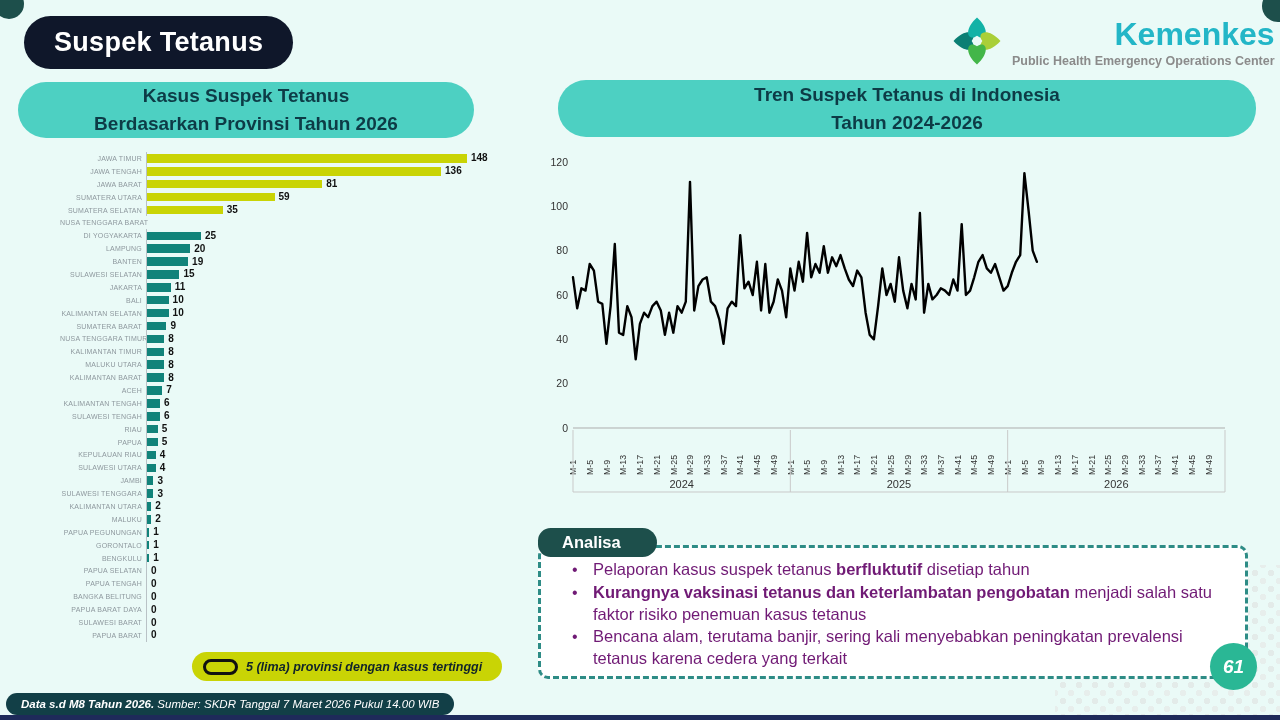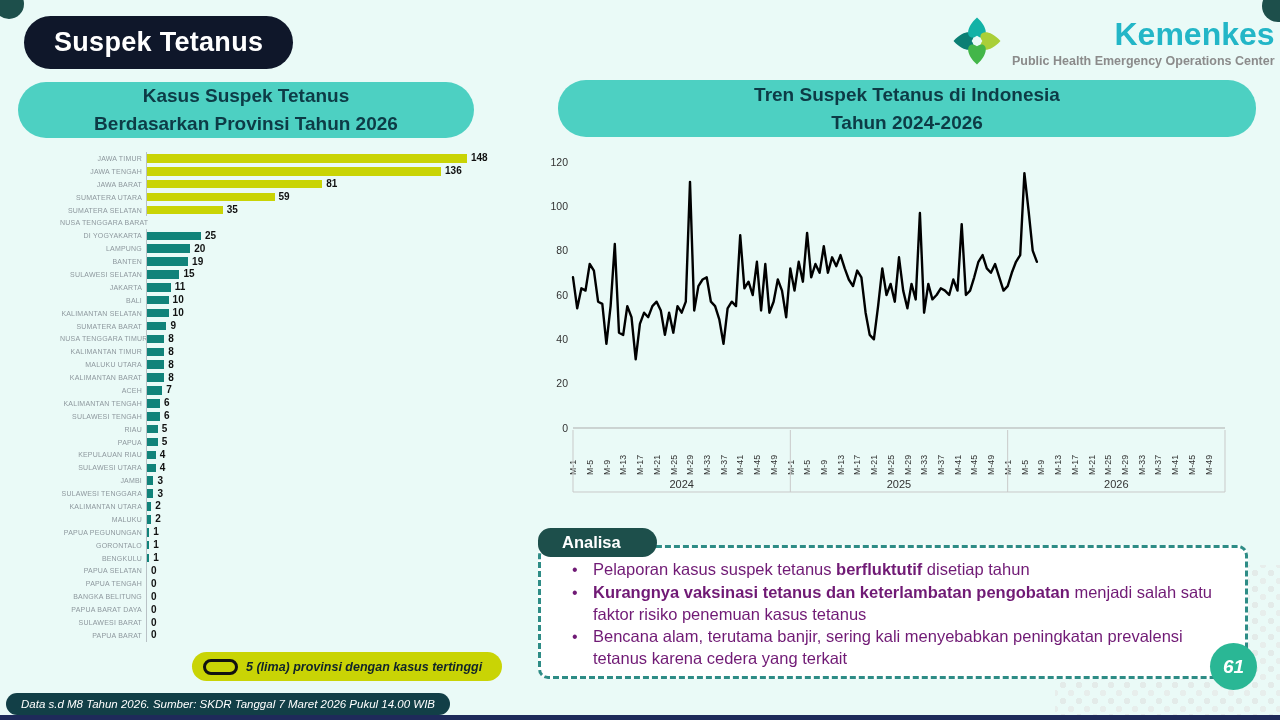--- a/index.html
+++ b/index.html
@@ -37,21 +37,21 @@
   .bar       { height:8.5px; flex:none; }
   .bar-value { font-size:10px; font-weight:bold; color:#111; margin-left:4px; line-height:1; }
 
   .legend-pill { position:absolute; left:192px; top:652px; background:#c9d405; border-radius:16px;
     height:29px; display:flex; align-items:center; gap:8px; padding:0 20px 0 11px; z-index:1; }
   .legend-swatch { width:35px; height:16px; border:3px solid #111; border-radius:9px; flex:none; }
   .legend-text { font-size:12.5px; font-weight:bold; font-style:italic; color:#10232a; white-space:nowrap; }
 
   .footer-pill { position:absolute; left:6px; top:693px; background:#123f47; color:#fff; border-radius:13px;
     padding:5px 15px; font-size:11.5px; font-style:italic; z-index:5; white-space:nowrap; }
-  .footer-bold { font-weight:normal; }
+  .footer-bold { font-weight:bold; }
 
   .line-chart { position:absolute; left:545px; top:148px; width:700px; height:350px; z-index:1; }
 
   .analysis-box { position:absolute; left:538px; top:545px; width:710px; height:134px; background:#ffffff;
     border:3px dashed #2e8c86; border-radius:10px; z-index:1; }
   .analysis-tab { position:absolute; left:538px; top:528px; background:#1d4f4b; color:#fff; font-weight:bold;
     font-size:16.5px; padding:5px 36px 5px 24px; border-radius:14px 16px 16px 14px; z-index:3; }
   .analysis-list { margin:11px 0 0 0; padding:0 14px 0 24px; list-style:none; }
   .analysis-list li { position:relative; padding-left:28px; font-size:16.5px; color:#701a75;
     line-height:1.32; margin-bottom:1px; }

